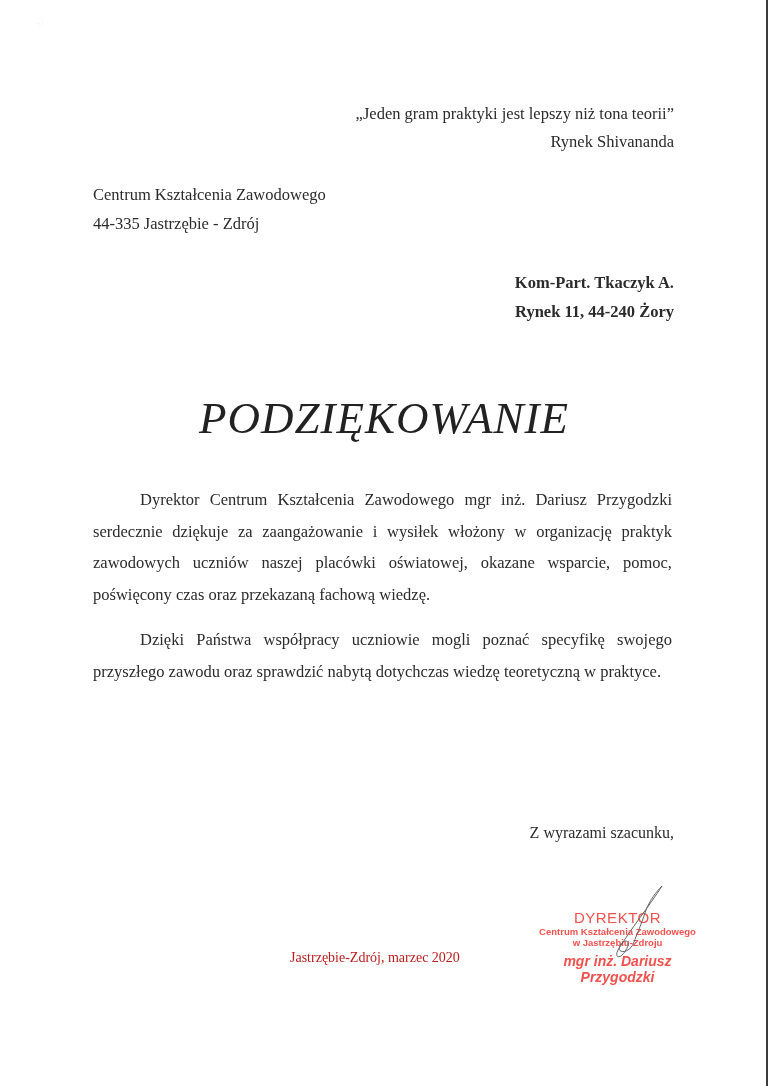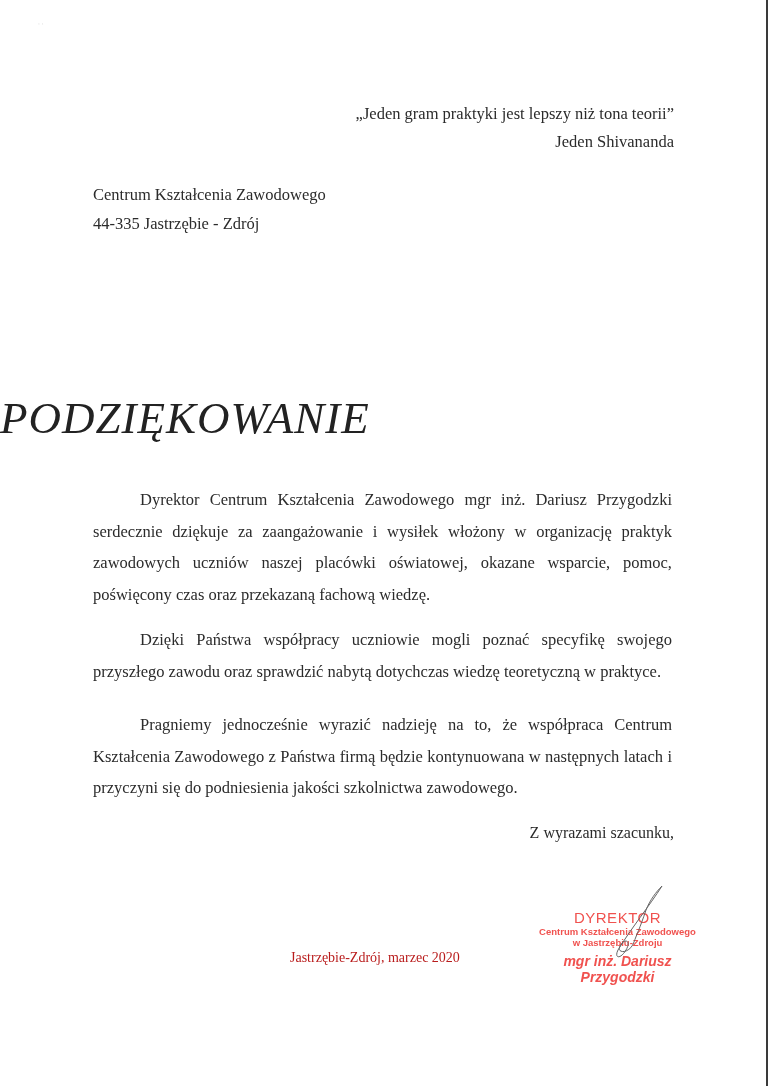--- a/index.html
+++ b/index.html
@@ -9,21 +9,21 @@
     font-family: "DejaVu Serif", "Liberation Serif", serif;
   }
   .page { position: absolute; inset: 0; }
   .right-edge { position: absolute; top: 0; right: 0; width: 2px; height: 1086px; background: #3a3a3a; }
   .quote { position: absolute; right: 94px; top: 100px; text-align: right;
     font-family: "Liberation Serif", serif; font-size: 16.5px; line-height: 28px; }
   .sender { position: absolute; left: 93px; top: 180px;
     font-family: "Liberation Serif", serif; font-size: 16.5px; line-height: 29px; }
   .recipient { position: absolute; right: 94px; top: 268px; text-align: right;
     font-family: "Liberation Serif", serif; font-weight: bold; font-size: 16.5px; line-height: 29px; }
-  .title { position: absolute; left: 0; right: 0; top: 392px; 
+  .title { position: absolute; left: 0; right: 0; top: 392px; text-align: center;
     font-family: "Liberation Serif", serif; font-style: italic; font-size: 45px; letter-spacing: 1px; color: #222; }
   .para { position: absolute; left: 93px; width: 579px;
     font-family: "Liberation Serif", serif; font-size: 16.5px; line-height: 31.5px;
     text-align: justify; text-indent: 47px; }
   .p1 { top: 484px; }
   .p2 { top: 624px; }
   .p3 { top: 709px; }
   .closing { position: absolute; right: 94px; top: 824px;
     font-family: "Liberation Serif", serif; font-size: 16px; }
   .place-date { position: absolute; left: 290px; top: 950px;
@@ -38,34 +38,37 @@
 </style>
 </head>
 <body>
 
 <div class="page">
   <div class="right-edge"></div>
   <div class="specks">· ·</div>
 
   <div class="quote">
     <div>„Jeden gram praktyki jest lepszy niż tona teorii”</div>
-    <div>Jeden Shivananda</div>
+    <div>Rynek Shivananda</div>
   </div>
 
   <div class="sender">
     <div>Centrum Kształcenia Zawodowego</div>
     <div>44-335 Jastrzębie - Zdrój</div>
   </div>
 
+  <div class="recipient">
+    <div>Kom-Part. Tkaczyk A.</div>
+    <div>Rynek 11, 44-240 Żory</div>
+  </div>
 
   <div class="title">PODZIĘKOWANIE</div>
 
   <div class="para p2">Dzięki Państwa współpracy uczniowie mogli poznać specyfikę swojego przyszłego zawodu oraz sprawdzić nabytą dotychczas wiedzę teoretyczną w praktyce.</div>
   <div class="para p1">Dyrektor Centrum Kształcenia Zawodowego mgr inż. Dariusz Przygodzki serdecznie dziękuje za zaangażowanie i wysiłek włożony w organizację praktyk zawodowych uczniów naszej placówki oświatowej, okazane wsparcie, pomoc, poświęcony czas oraz przekazaną fachową wiedzę.</div>
-  <div class="para p3">Pragniemy jednocześnie wyrazić nadzieję na to, że współpraca Centrum Kształcenia Zawodowego z Państwa firmą będzie kontynuowana w następnych latach i przyczyni się do podniesienia jakości szkolnictwa zawodowego.</div>
 
   <div class="closing">Z wyrazami szacunku,</div>
 
   <div class="place-date">Jastrzębie-Zdrój, marzec 2020</div>
 
   <div class="stamp">
     <div class="s-title">DYREKTOR</div>
     <div class="s-line">Centrum Kształcenia Zawodowego</div>
     <div class="s-line">w Jastrzębiu-Zdroju</div>
     <div class="s-name">mgr inż. Dariusz Przygodzki</div>

